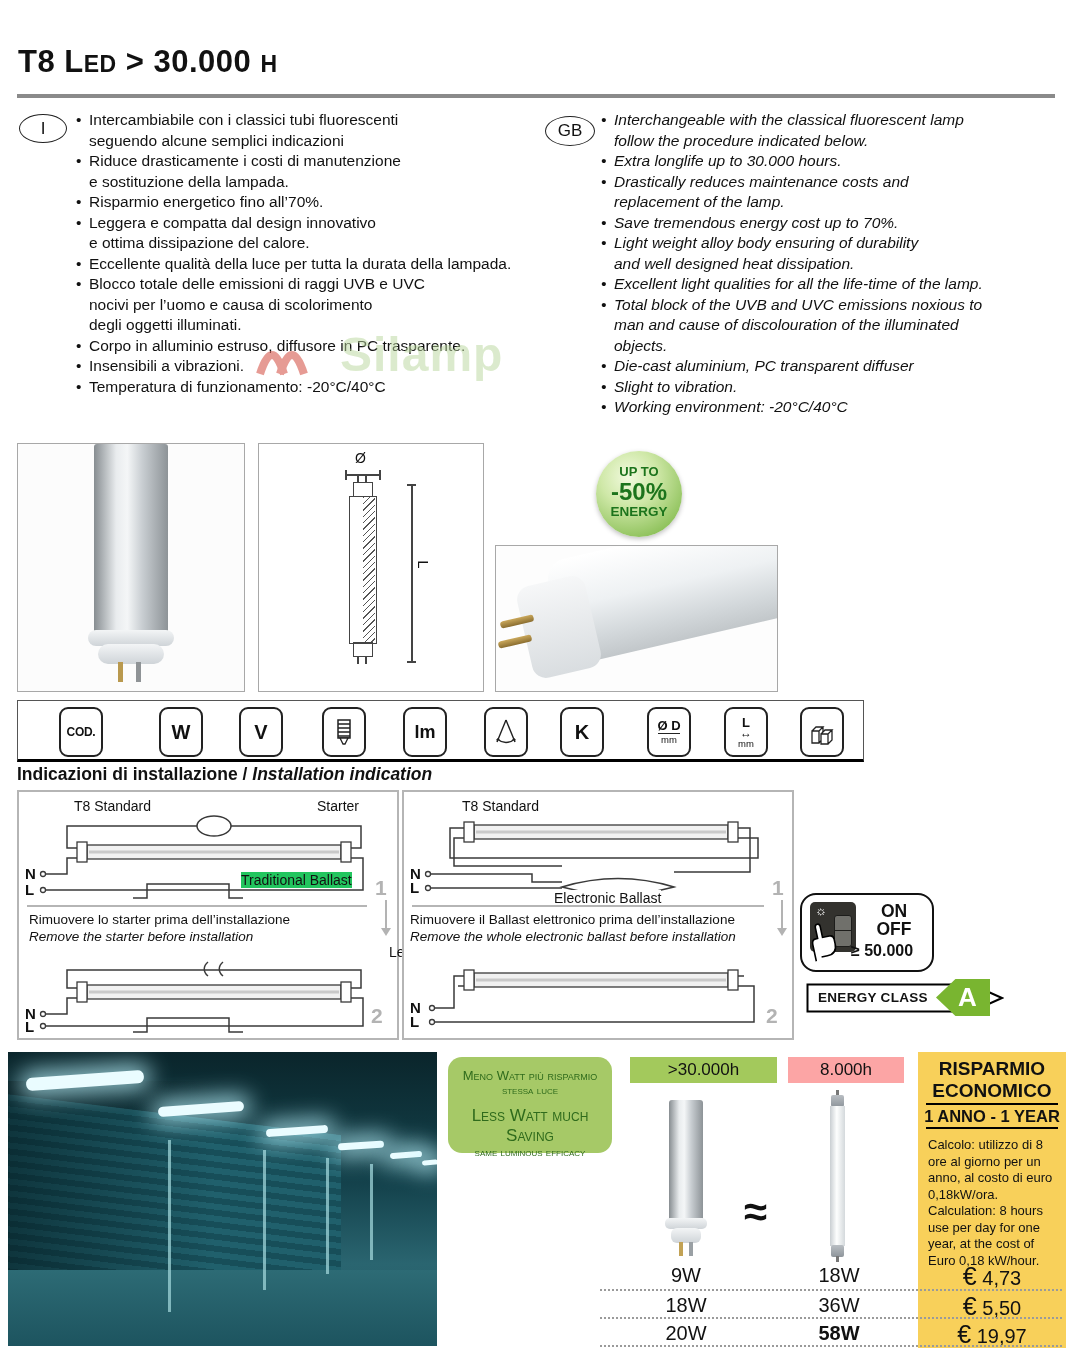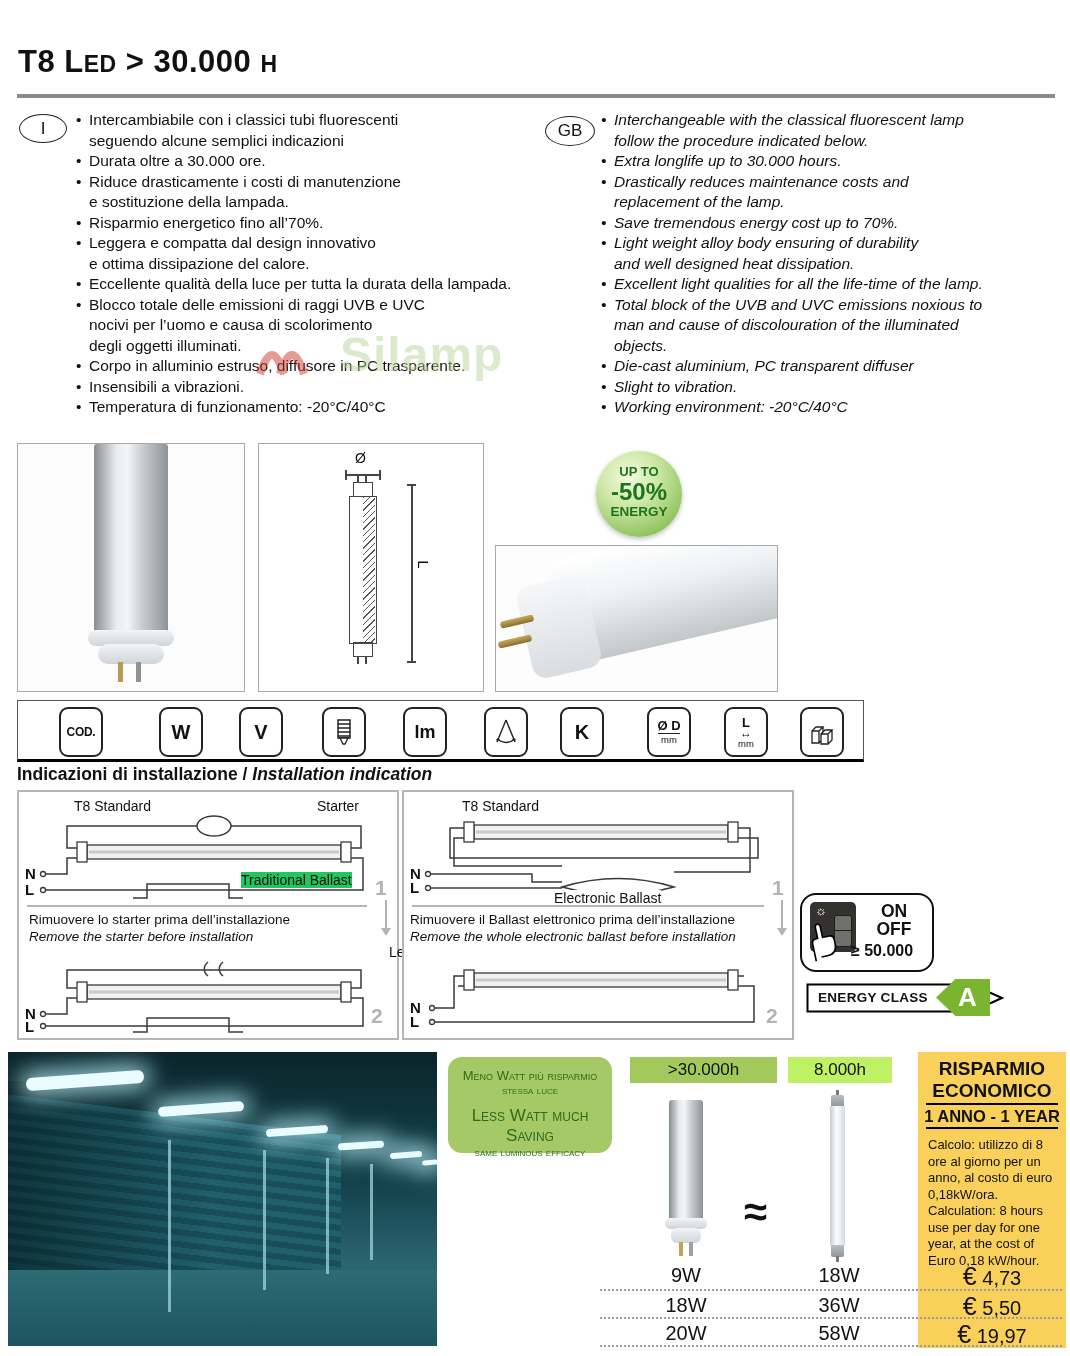--- a/index.html
+++ b/index.html
@@ -91,21 +91,20 @@
 
   <div class="abs title" style="left:18px;top:44px;">
     <span>T8 L</span><span class="sc">ED</span><span> &gt; 30.000 </span><span class="sc">H</span>
   </div>
   <div class="abs title-rule" style="left:17px;top:94px;width:1038px;"></div>
 
   <div class="abs lang-badge" style="left:19px;top:114px;width:46px;height:27px;">I</div>
   <ul class="abs bullets" style="left:76px;top:110px;width:505px;">
     <li>Intercambiabile con i classici tubi fluorescenti
 seguendo alcune semplici indicazioni</li>
-    <li>Durata oltre a 30.000 ore.</li>
     <li>Riduce drasticamente i costi di manutenzione
 e sostituzione della lampada.</li>
     <li>Risparmio energetico fino all’70%.</li>
     <li>Leggera e compatta dal design innovativo
 e ottima dissipazione del calore.</li>
     <li>Eccellente qualità della luce per tutta la durata della lampada.</li>
     <li>Blocco totale delle emissioni di raggi UVB e UVC
 nocivi per l’uomo e causa di scolorimento
 degli oggetti illuminati.</li>
     <li>Corpo in alluminio estruso, diffusore in PC trasparente.</li>
@@ -369,21 +368,21 @@
   </div>
 
   <div class="abs promo" style="left:448px;top:1057px;width:164px;height:96px;background:#a6c967;">
     <div style="padding-top:11px;font-size:13px;">Meno Watt più risparmio</div>
     <div style="font-size:12px;">stessa luce</div>
     <div style="padding-top:9px;font-size:17px;">Less Watt much Saving</div>
     <div style="font-size:11.5px;">same luminous efficacy</div>
   </div>
 
   <div class="abs cmp-header" style="left:630px;top:1057px;width:147px;height:26px;background:#a3c95c;">&gt;30.000h</div>
-  <div class="abs cmp-header" style="left:788px;top:1057px;width:104px;height:26px;background:#bef264;">8.000h</div>
+  <div class="abs cmp-header" style="left:788px;top:1057px;width:116px;height:26px;background:#fca5a5;">8.000h</div>
 
   <div class="abs" style="left:662px;top:1100px;width:48px;height:158px;">
     <div class="abs tube-led-body" style="left:7px;top:0;width:34px;height:120px;"></div>
     <div class="abs cap-light" style="left:3px;top:118px;width:42px;height:11px;border-radius:5px;"></div>
     <div class="abs cap-light" style="left:9px;top:128px;width:30px;height:15px;border-radius:6px;"></div>
     <div class="abs" style="left:17px;top:142px;width:4px;height:14px;background:#c2a255;"></div>
     <div class="abs" style="left:27px;top:142px;width:4px;height:14px;background:#9aa0a4;"></div>
   </div>
   <div class="abs" style="left:824px;top:1090px;width:26px;height:172px;">
     <div class="abs" style="left:12px;top:0;width:3px;height:6px;background:#777;"></div>
@@ -414,17 +413,17 @@
   <div class="abs rowlabel" style="left:794px;top:1264px;width:90px;">18W</div>
   <div class="abs euro" style="left:918px;top:1262px;width:148px;">€ 4,73</div>
   <div class="abs dotline" style="left:600px;top:1289px;width:462px;"></div>
 
   <div class="abs rowlabel" style="left:640px;top:1294px;width:92px;">18W</div>
   <div class="abs rowlabel" style="left:794px;top:1294px;width:90px;">36W</div>
   <div class="abs euro" style="left:918px;top:1292px;width:148px;">€ 5,50</div>
   <div class="abs dotline" style="left:600px;top:1317px;width:462px;"></div>
 
   <div class="abs rowlabel" style="left:640px;top:1322px;width:92px;">20W</div>
-  <div class="abs rowlabel" style="left:794px;top:1322px;width:90px;">58W</div>
+  <div class="abs rowlabel" style="left:794px;top:1322px;width:90px;font-weight:bold;">58W</div>
   <div class="abs euro" style="left:918px;top:1320px;width:148px;">€ 19,97</div>
   <div class="abs dotline" style="left:600px;top:1345px;width:462px;"></div>
 
 </div>
 
 </body></html>

